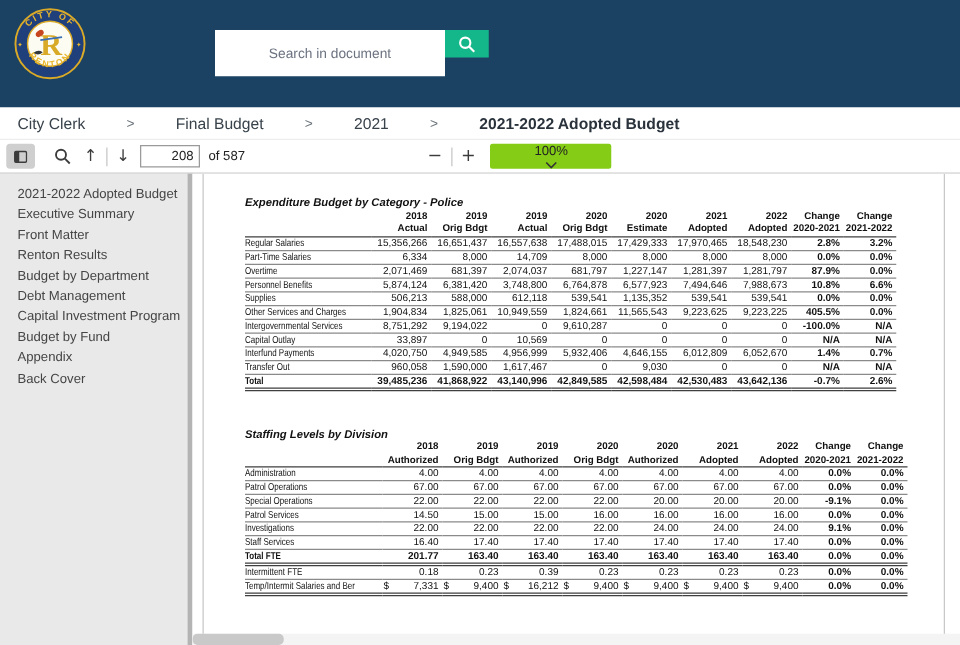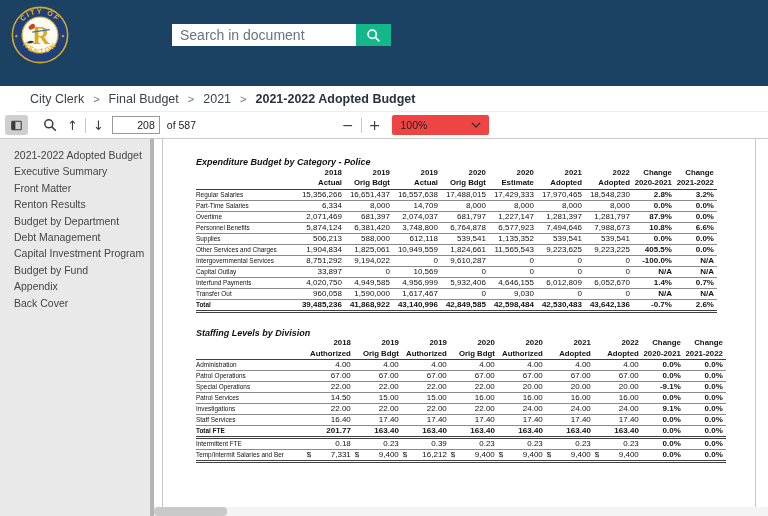--- a/index.html
+++ b/index.html
@@ -3,30 +3,30 @@
 <meta charset="utf-8">
 <style>
   html,body{margin:0;padding:0;}
   body{width:768px;height:516px;position:relative;overflow:hidden;background:#fff;
        font-family:"Liberation Sans",sans-serif;}
 
   
   .app-header{position:absolute;left:0;top:0;right:0;height:86px;background:#1b4263;}
   .seal{position:absolute;left:11px;top:6px;}
   .search-wrap{position:absolute;left:172px;top:24px;display:flex;height:22px;}
-  .search-input{width:168px;height:22px;border:none;background:#fff;font-size:14px;
-    padding:0 8px;color:#333;outline:none;font-family:"Liberation Sans",sans-serif;}
+  .search-input{width:168px;height:37px;border:none;background:#fff;font-size:11px;
+    padding:0 8px;color:#333;outline:none;font-family:"Liberation Sans",sans-serif;text-align:center;}
   .search-input::placeholder{color:#6b7280;}
   .search-btn{width:35px;height:22px;background:#14b789;border:none;display:flex;
     align-items:center;justify-content:center;cursor:pointer;padding:0;}
 
   
-  .breadcrumb{position:absolute;top:86px;left:16px;right:0;height:26px;background:#fff;
+  .breadcrumb{position:absolute;top:86px;left:0;right:0;height:26px;background:#fff;
     display:flex;align-items:center;padding-left:14px;font-size:12.5px;color:#38424b;
-    border-bottom:1px solid #ededed;box-sizing:border-box;}
+    border-bottom:1px solid #ededed;box-sizing:border-box;gap:24px;}
   .bc-link{cursor:pointer;}
   .bc-sep{margin:0 9px;color:#6a737b;font-size:11px;}
   .bc-current{font-weight:bold;color:#2a333c;}
 
   
   .toolbar{position:absolute;top:112px;left:0;right:0;height:27px;background:#fff;
     border-bottom:1px solid #c9c9c9;display:flex;align-items:center;padding-left:5px;
     box-sizing:border-box;}
   .tb-toggle{width:23px;height:20px;background:#cfcfcf;border:none;border-radius:3px;
     display:flex;align-items:center;justify-content:center;margin-right:15px;cursor:pointer;}
@@ -34,23 +34,23 @@
     cursor:pointer;}
   .tb-find{margin-right:10px;}
   .arrow{font-family:"DejaVu Sans",sans-serif;font-size:13px;color:#3c3c3c;line-height:1;}
   .vdiv{width:1px;height:15px;background:#c6c6c6;margin:0 7px;}
   .page-input{width:38px;height:16px;border:1px solid #9a9a9a;font-size:10.5px;
     text-align:right;padding:0 4px;margin-left:8px;font-family:"Liberation Sans",sans-serif;
     color:#222;}
   .of-label{font-size:10.5px;color:#222;margin-left:7px;}
   .zoom-group{position:absolute;left:342px;top:0;height:100%;display:flex;align-items:center;}
   .pm{font-family:"DejaVu Sans",sans-serif;font-size:14px;color:#3c3c3c;line-height:1;}
-  .zoom-dd{margin-left:12px;width:97px;height:20px;background:#ef4444;border-radius:2px;
+  .zoom-dd{margin-left:12px;width:97px;height:20px;background:#84cc16;border-radius:2px;
     display:flex;align-items:center;justify-content:space-between;padding:0 8px;
-    font-size:10.5px;color:#222;box-sizing:border-box;cursor:pointer;}
+    font-size:10.5px;color:#222;box-sizing:border-box;cursor:pointer;flex-direction:column;}
 
   
   .sidebar{position:absolute;left:0;top:139px;bottom:0;width:150px;background:#e9e9e9;
     padding-top:8px;box-sizing:border-box;}
   .sb-item{height:16.4px;line-height:16.4px;padding-left:14px;font-size:10.5px;
     color:#454545;white-space:nowrap;cursor:pointer;}
   .resizer{position:absolute;left:150px;top:139px;bottom:0;width:4px;background:#b4b4b4;
     cursor:col-resize;}
 
   
@@ -66,21 +66,21 @@
   .doc th{font-weight:bold;font-size:7.8px;}
   .doc thead tr.sub th{border-bottom:1px solid #3f3f3f;}
   .doc td.lbl,.doc th.lbl{text-align:left;padding-right:0;}
   .doc tbody td{border-bottom:1px solid #8a8a8a;}
   .doc tr.total td{font-weight:bold;}
   .doc tr.total td,.doc tr.last td{border-bottom:3px double #3f3f3f;}
   .doc td.chg,.doc th.chg{font-weight:bold;}
   .doc td.dollar{position:relative;}
   .doc .cur{position:absolute;left:1px;top:0;}
   .condense{display:inline-block;transform:scaleX(.8);transform-origin:0 60%;}
-  .table2{margin-top:15px;}
+  .table2{margin-top:29px;}
 
   
   .htrack{position:absolute;left:0;right:0;bottom:0;height:9px;background:#f4f4f4;}
   .hthumb{position:absolute;left:0;bottom:0;width:73px;height:9px;background:#c9c9c9;
     border-radius:4px;cursor:pointer;}
 </style>
 </head>
 <body>
 
 <div class="app-header">

